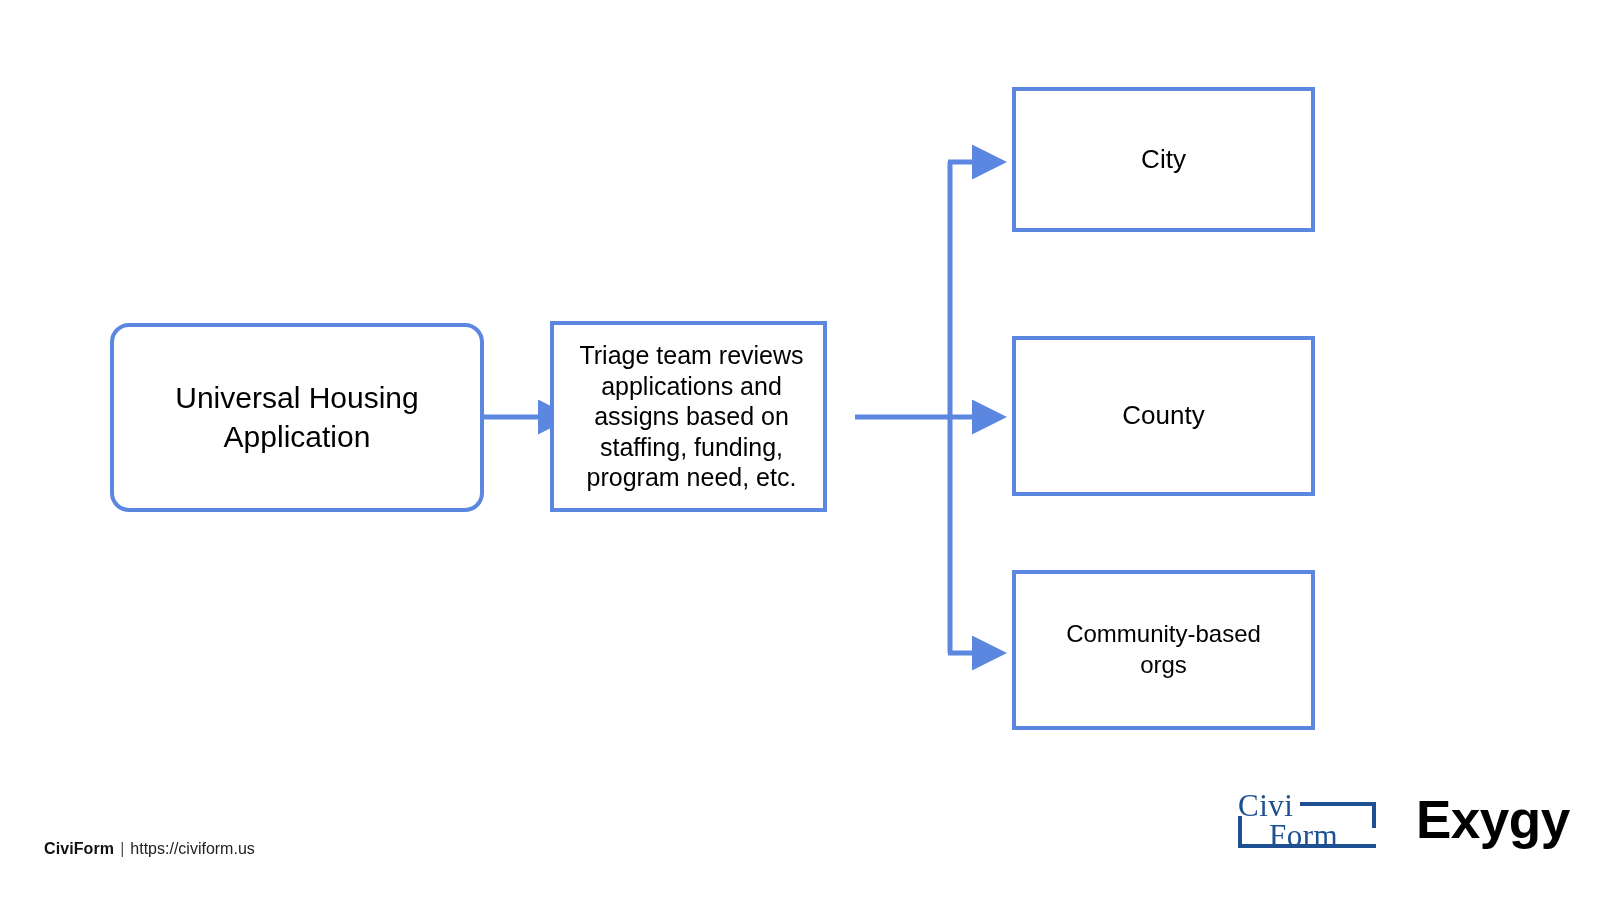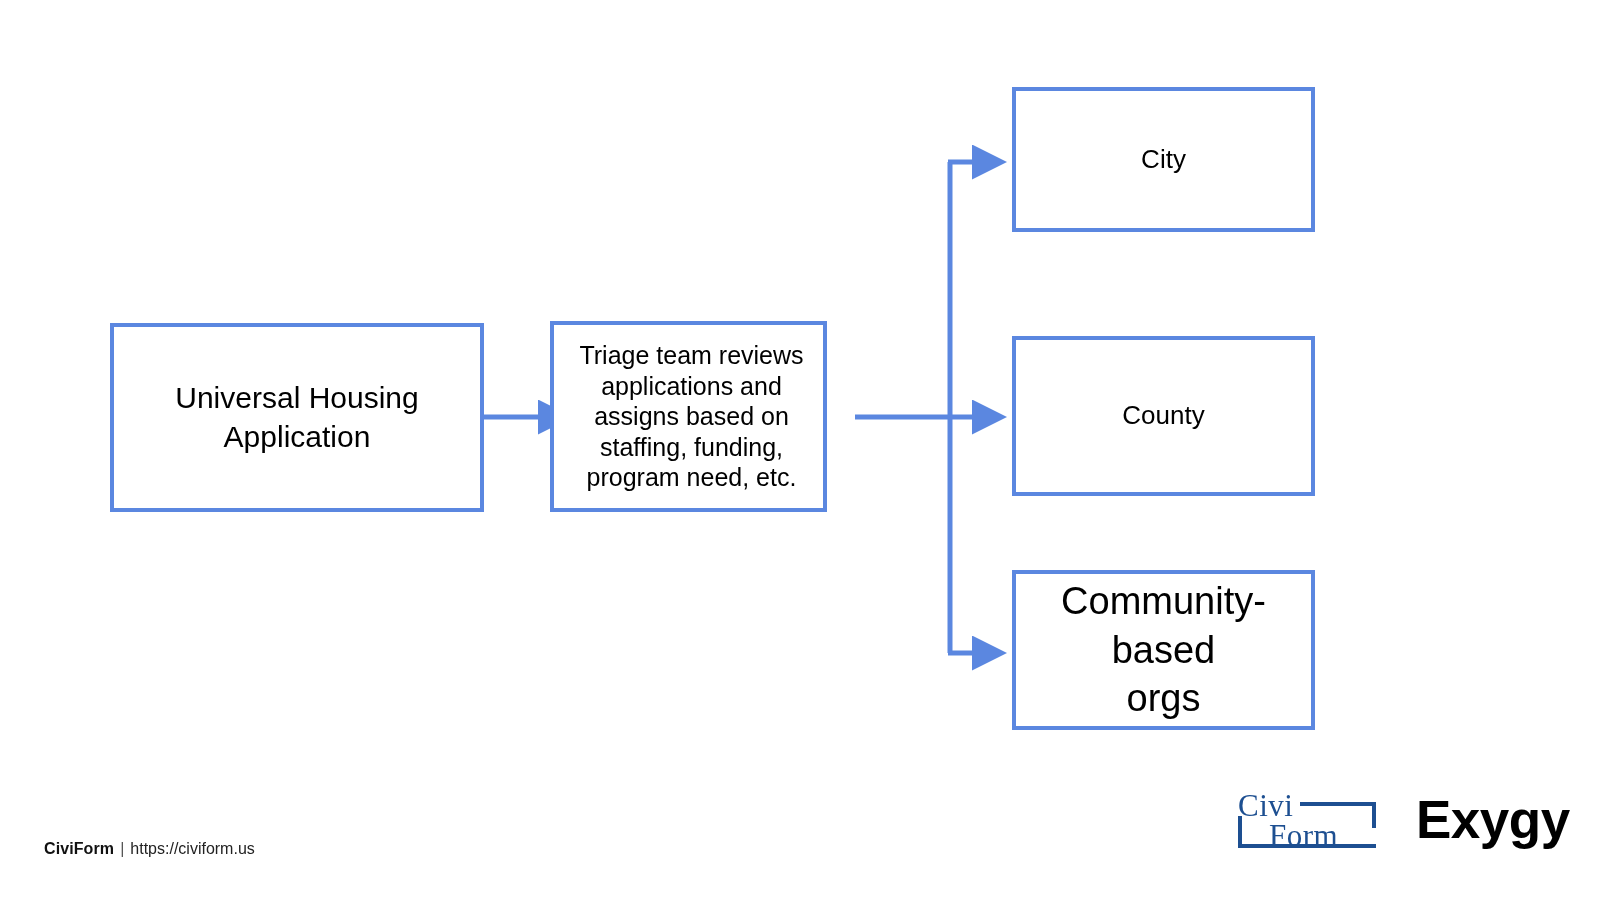--- a/index.html
+++ b/index.html
@@ -41,20 +41,21 @@
     width: 100%;
     white-space: pre-line;
   }
 
   #node-application {
     left: 110px;
     top: 323px;
     width: 374px;
     height: 189px;
     font-size: 30px;
+    border-radius: 19px;
   }
 
   #node-triage {
     left: 550px;
     top: 321px;
     width: 277px;
     height: 191px;
     font-size: 25px;
     line-height: 1.22;
     padding-left: 6px;
@@ -74,21 +75,21 @@
     width: 303px;
     height: 160px;
     font-size: 26px;
   }
 
   #node-cbo {
     left: 1012px;
     top: 570px;
     width: 303px;
     height: 160px;
-    font-size: 38px;
+    font-size: 24px;
   }
 
   
   #connectors {
     position: absolute;
     left: 0;
     top: 0;
     width: 1600px;
     height: 907px;
     pointer-events: none;

